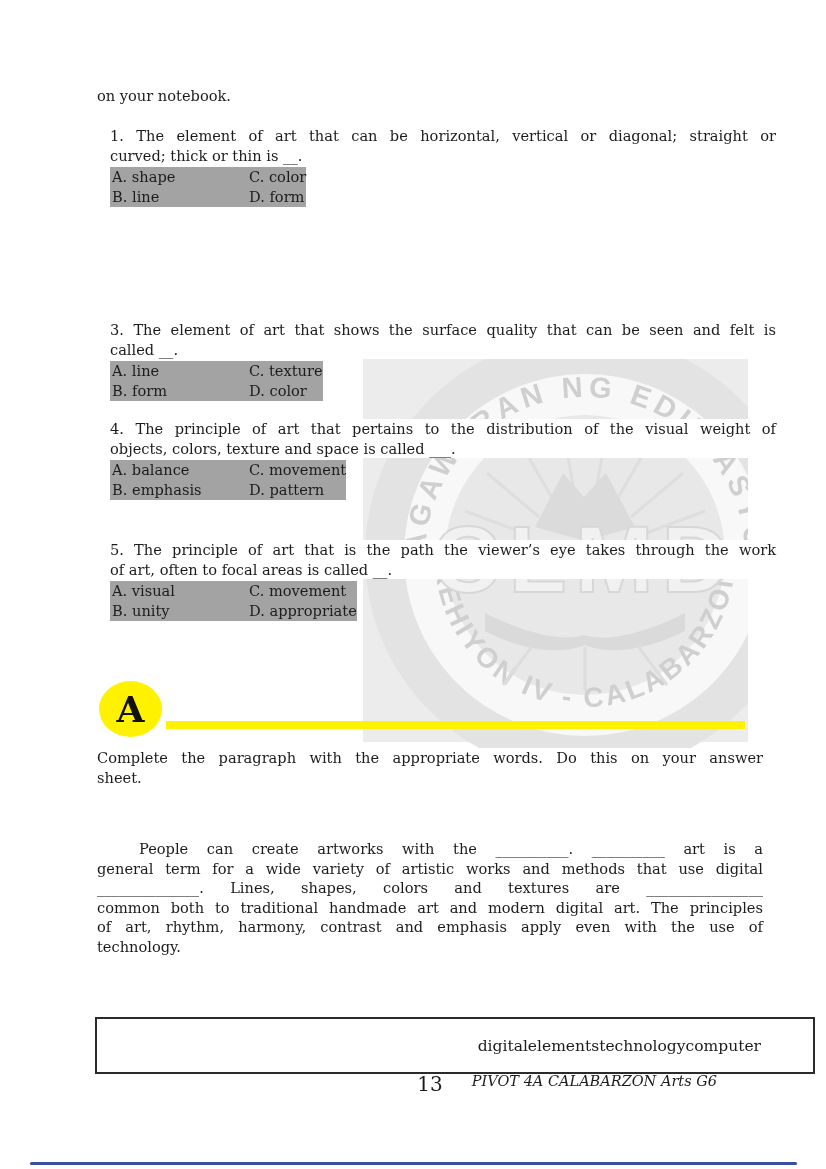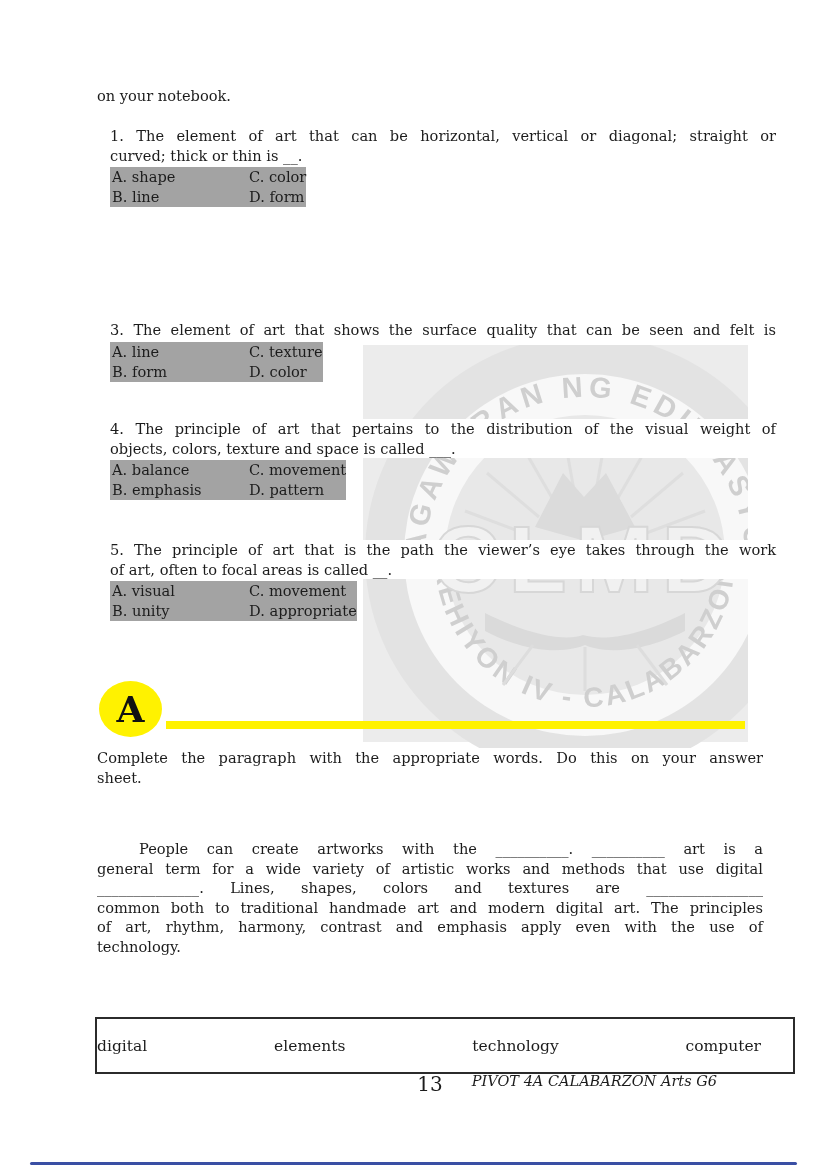--- a/index.html
+++ b/index.html
@@ -29,22 +29,22 @@
     position:absolute;left:99px;top:681px;width:63px;height:56px;
     background:#FFF200;border-radius:50%;z-index:2;
     display:flex;align-items:center;justify-content:center;
     font-weight:bold;font-size:36px;color:#111;
   }
   .a-line{position:absolute;left:166px;top:721px;width:579px;height:8px;background:#FFF200;z-index:2;}
   
   .word-bank{
     position:absolute;left:95px;top:1017px;width:664px;height:53px;
     border:2px solid #2b2b2b;z-index:2;background:#fff;
-    display:flex;align-items:center;justify-content:space-between;
-    padding-right:32px;font-size:15.5px;
+    display:flex;align-items:center;justify-content:flex-end;
+    padding-right:52px;font-size:15.5px;
   }
   
   .page-number{position:absolute;left:97px;top:1072px;width:666px;text-align:center;font-size:20px;z-index:2;}
   .module-label{position:absolute;right:109px;top:1073px;font-size:14.5px;font-style:italic;z-index:2;}
   .bottom-line{position:absolute;left:30px;top:1162px;width:767px;height:3px;background:#3A4FA4;border-radius:2px;z-index:2;}
   b{font-weight:bold;}
 </style>
 </head>
 <body>
 
@@ -100,20 +100,21 @@
       <span>A. shape</span>
       <span>C. color</span>
       <span>B. line</span>
       <span>D. form</span>
     </div>
   </div>
 
 
   <div class="block question" style="top:320px;">
     <div class="qline j">3. The element of art that shows the surface quality that can be seen and felt is</div>
+    <div class="qline">called __.</div>
     <div class="options">
       <span>A. line</span>
       <span>C. texture</span>
       <span>B. form</span>
       <span>D. color</span>
     </div>
   </div>
 
   <div class="block question" style="top:419px;">
     <div class="qline j">4. The principle of art that pertains to the distribution of the visual weight of</div>

